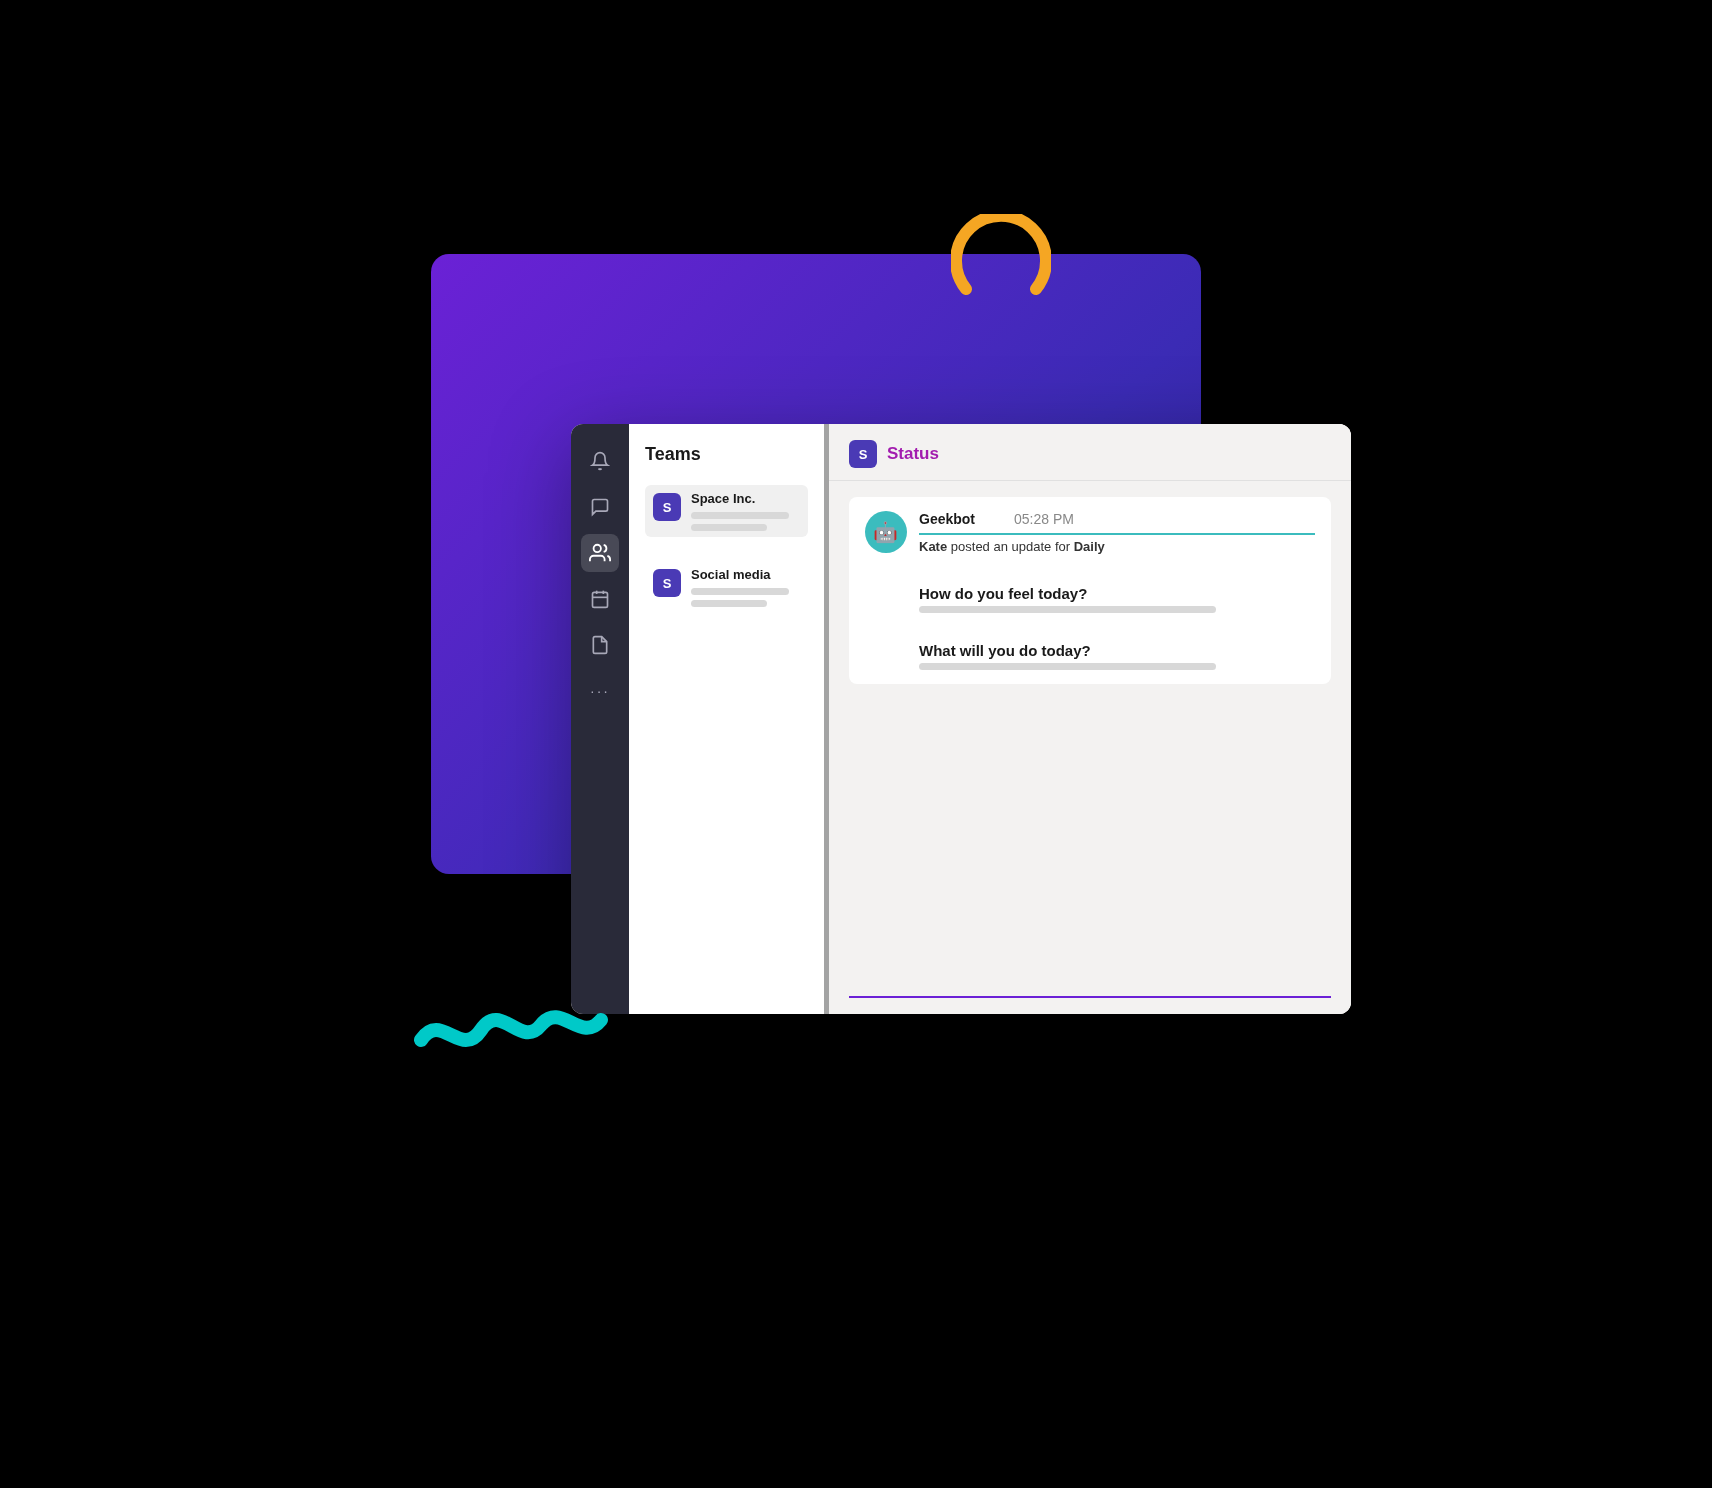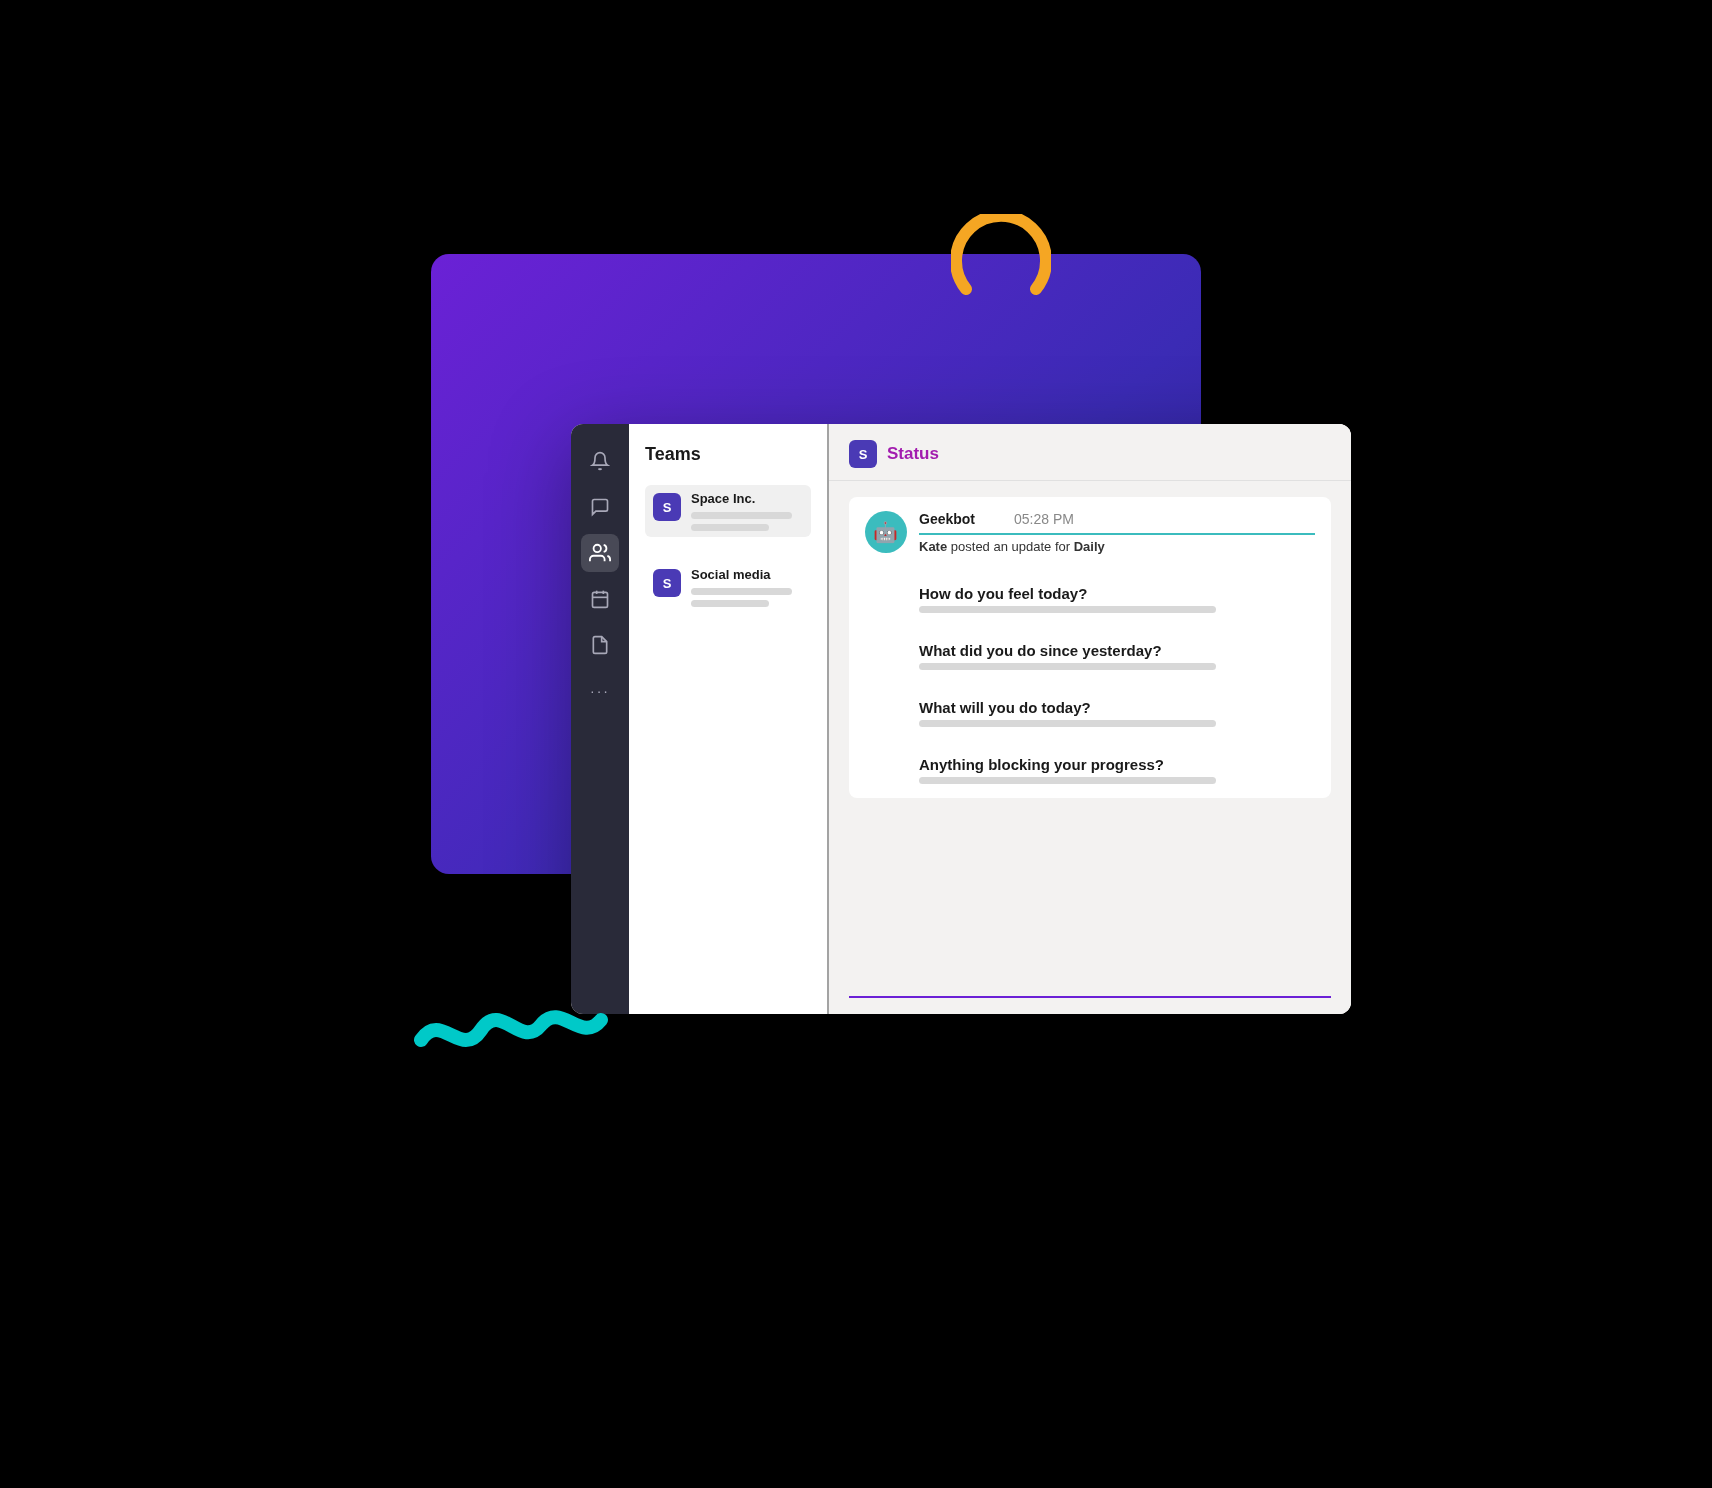--- a/index.html
+++ b/index.html
@@ -109,21 +109,21 @@
     }
     .sidebar-icon.active {
       background: rgba(255,255,255,0.15);
       color: #fff;
     }
 
     
     .teams-panel {
       width: 200px;
       background: #fff;
-      border-right: 2px solid #a3a3a3;
+      border-right: 5px solid #a3a3a3;
       padding: 20px 16px;
       flex-shrink: 0;
     }
 
     .teams-panel-title {
       font-size: 18px;
       font-weight: 700;
       color: #1a1a1a;
       margin-bottom: 20px;
     }
@@ -458,29 +458,21 @@
               <div class="update-line">
                 <strong>Kate</strong>
                 <span> posted an update for </span>
                 <strong>Daily</strong>
               </div>
               <div class="standup-item">
                 <div class="standup-question">How do you feel today?</div>
                 <div class="standup-answer"></div>
               </div>
               <div class="standup-item">
-                <div class="standup-question">What did you do since yesterday?</div>
-                <div class="standup-answer"></div>
-              </div>
-              <div class="standup-item">
                 <div class="standup-question">What will you do today?</div>
-                <div class="standup-answer"></div>
-              </div>
-              <div class="standup-item">
-                <div class="standup-question">Anything blocking your progress?</div>
                 <div class="standup-answer"></div>
               </div>
             </div>
           </div>
         </div>
       </div>
 
       <div class="chat-input-area">
         <input type="text" class="chat-input" value="" placeholder="" style="">
       </div>

